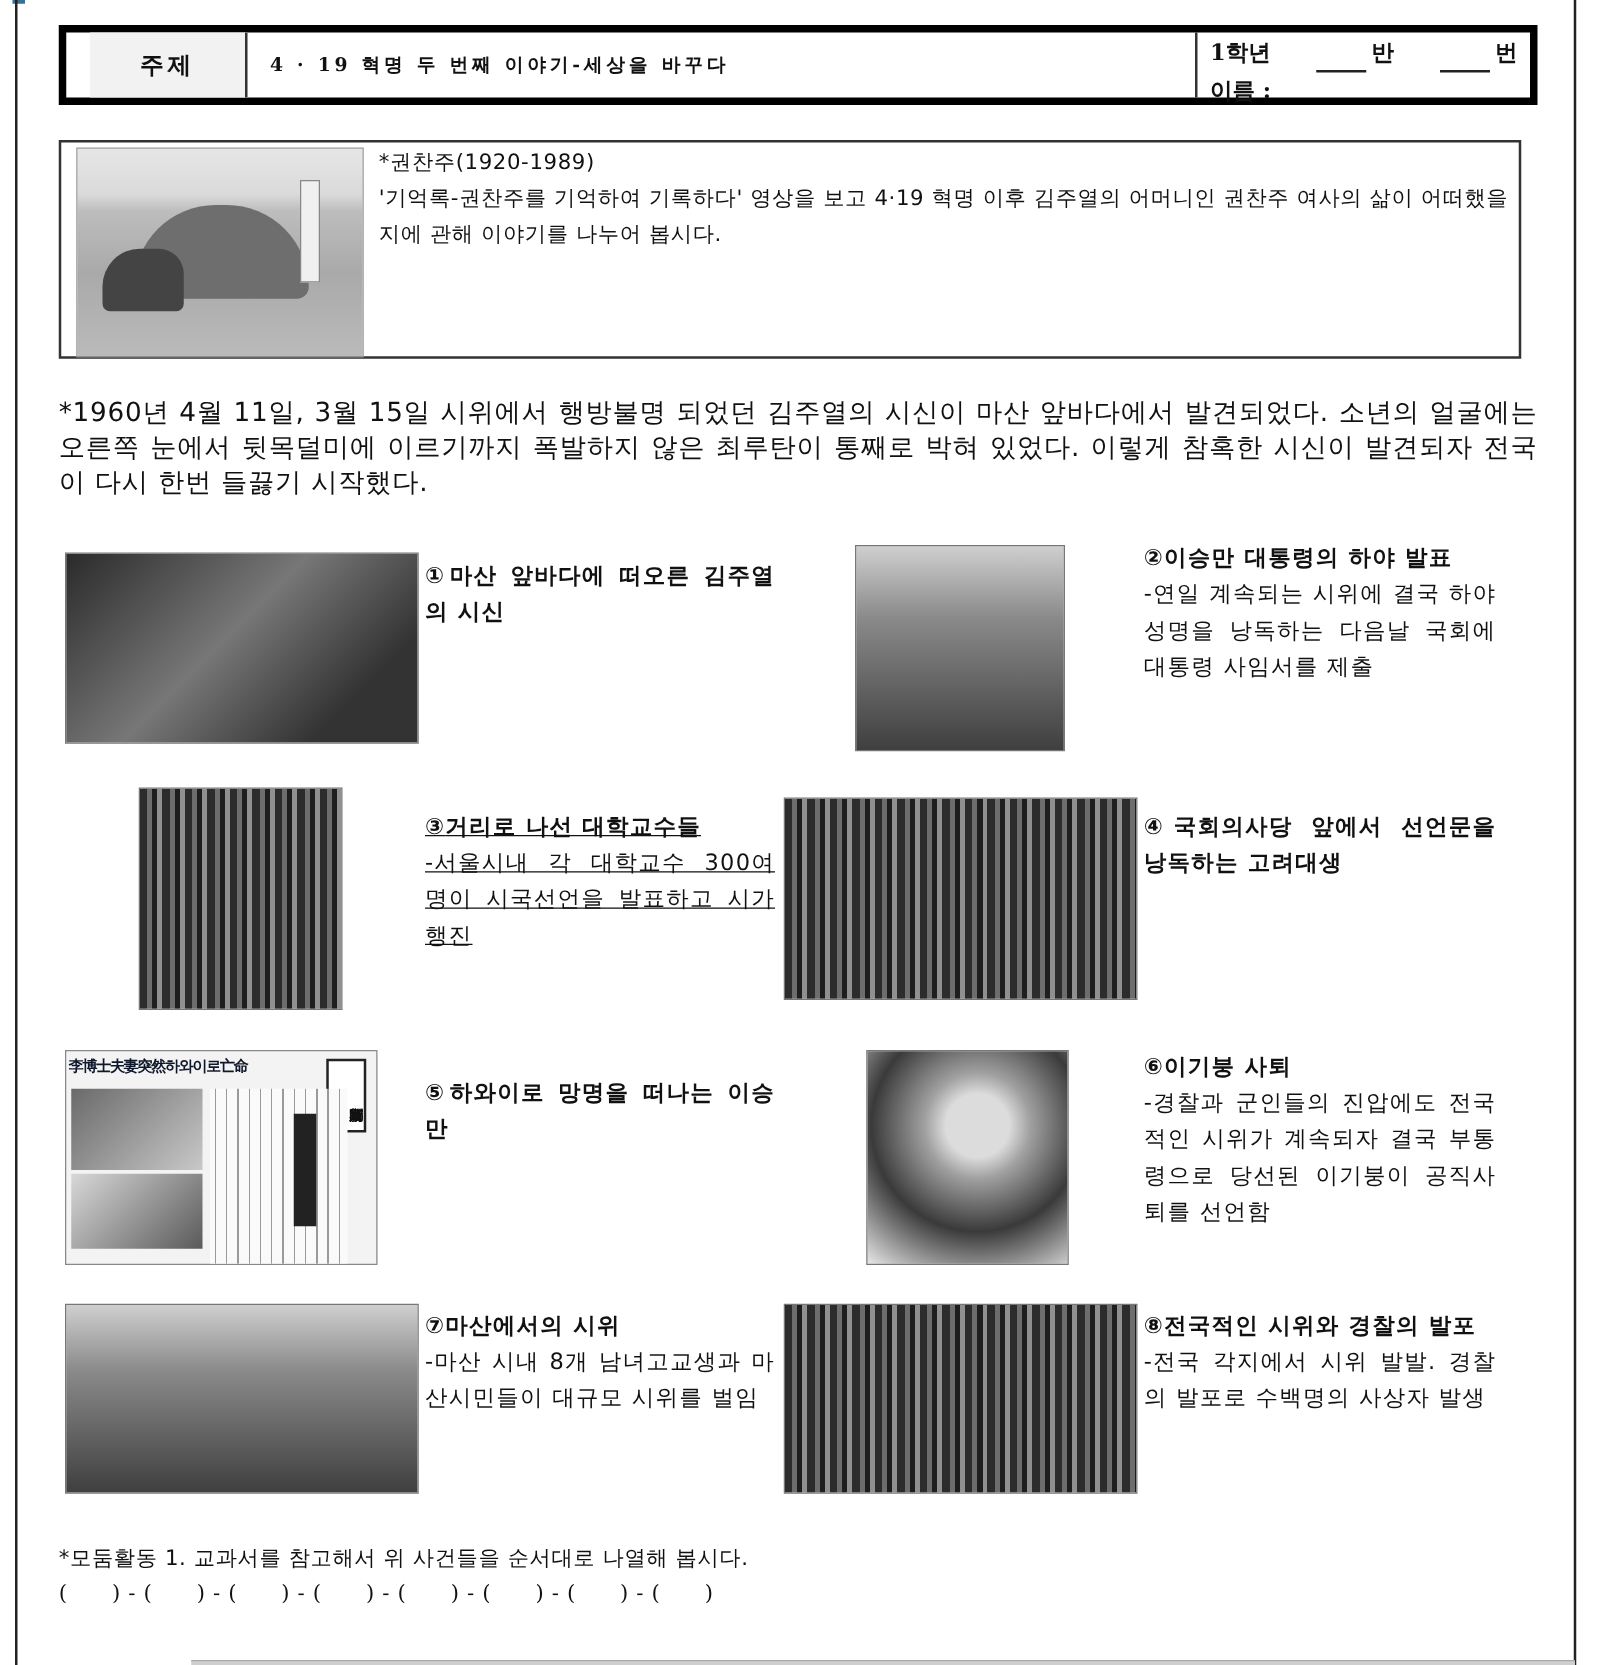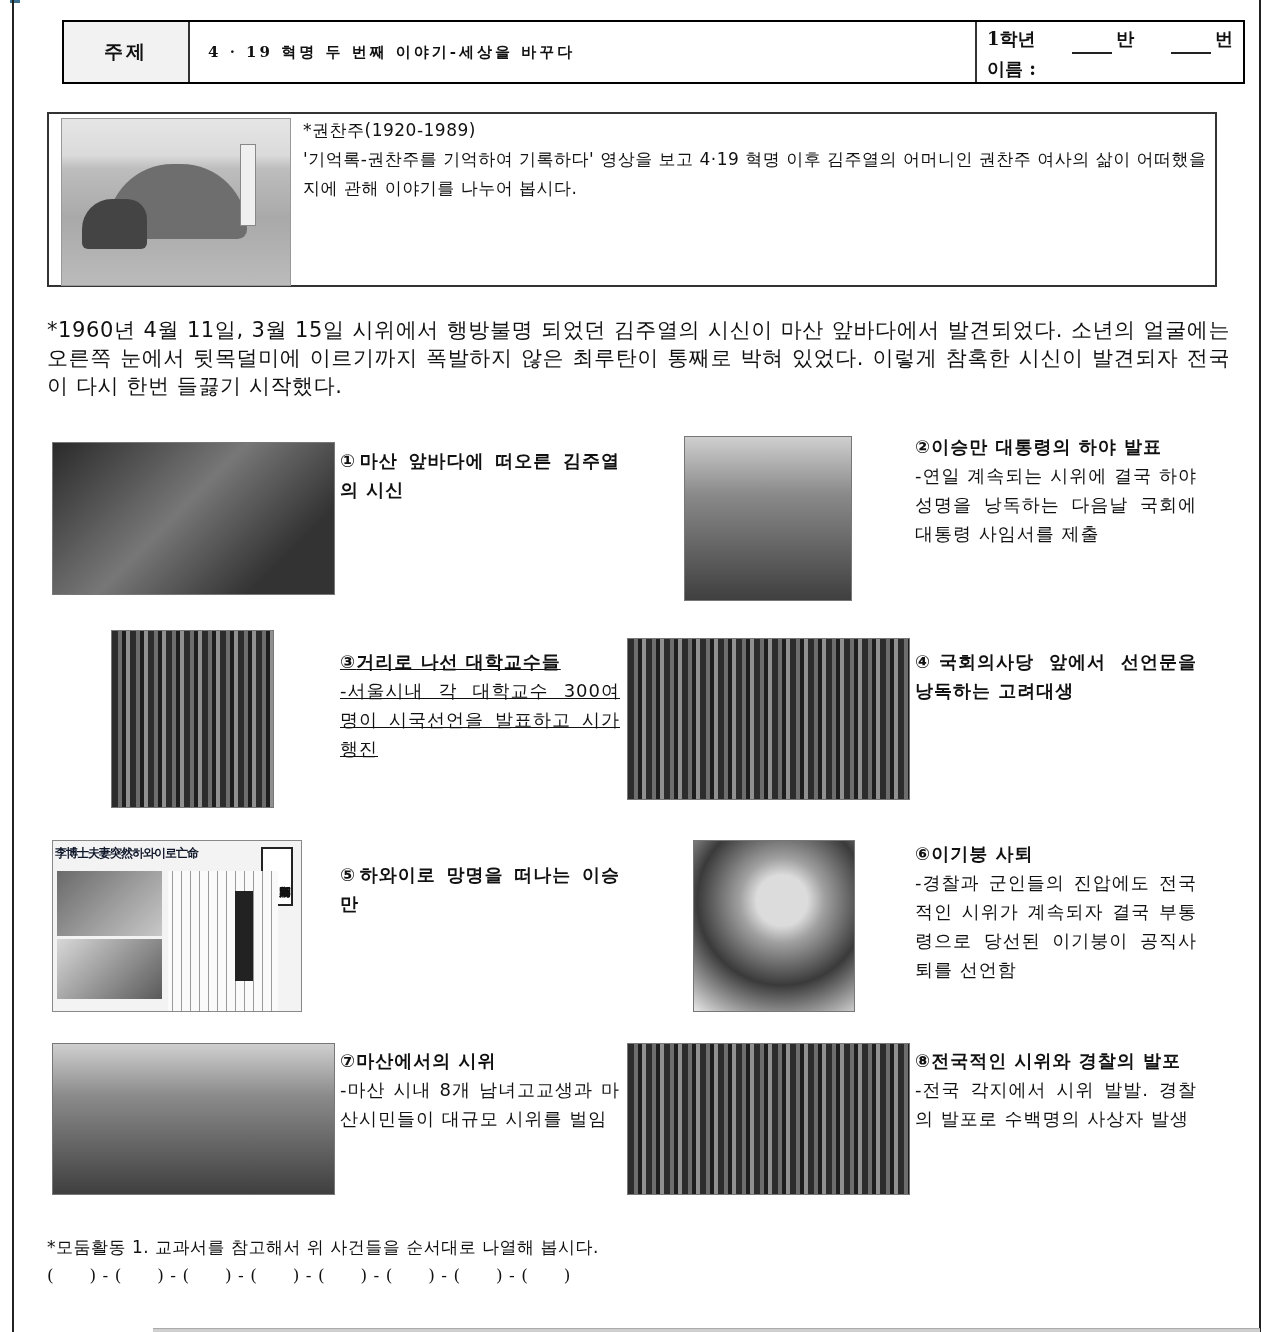--- a/index.html
+++ b/index.html
@@ -6,21 +6,21 @@
   body {
     width: 1280px; height: 1332px; background: #ffffff; position: relative; overflow: hidden;
     font-family: "DejaVu Sans", "Liberation Sans", sans-serif; color: #111;
   }
   .page-border-left { position: absolute; left: 12px; top: 0; width: 2px; height: 1332px; background: #222; }
   .page-border-right { position: absolute; left: 1259px; top: 0; width: 2px; height: 1332px; background: #222; }
   .top-accent { position: absolute; left: 10px; top: 0; width: 10px; height: 3px; background: #3b6f8f; }
   .bottom-bar { position: absolute; left: 153px; top: 1328px; width: 1107px; height: 4px; background: #cfcfcf; border-top: 1px solid #aaa; }
 
   
-  .header { position: absolute; left: 62px; top: 20px; width: 1183px; height: 64px; border: 2px solid #000000; display: flex; box-sizing: border-box; }
+  .header { position: absolute; left: 47px; top: 20px; width: 1183px; height: 64px; border: 6px solid #000000; display: flex; box-sizing: border-box; padding-left: 19px; }
   .h-label { width: 124px; background: #f2f2f2; border-right: 2px solid #333; display: flex; align-items: center; justify-content: center; font-weight: bold; font-size: 19px; letter-spacing: 3px; font-family: "DejaVu Serif", serif; }
   .h-title { flex: 1; display: flex; align-items: center; padding-left: 18px; font-weight: bold; font-size: 15px; letter-spacing: 3px; font-family: "DejaVu Serif", serif; border-right: 2px solid #333; }
   .h-info { width: 246px; padding: 2px 10px; font-weight: bold; font-size: 18px; font-family: "DejaVu Serif", serif; line-height: 30px; }
   .h-info .row1 { display: flex; justify-content: space-between; }
   .blank { display: inline-block; width: 40px; border-bottom: 2px solid #222; height: 18px; vertical-align: bottom; margin: 0 4px; }
 
   
   .intro { position: absolute; left: 47px; top: 112px; width: 1170px; height: 175px; border: 2px solid #333; box-sizing: border-box; }
   .intro-photo { position: absolute; left: 12px; top: 4px; width: 228px; height: 166px; background: linear-gradient(180deg, #e6e6e6 0%, #dadada 22%, #bdbdbd 30%, #a9a9a9 60%, #bbb 100%); border: 1px solid #999; overflow: hidden; }
   .intro-photo .mound { position: absolute; left: 45px; top: 45px; width: 140px; height: 75px; border-radius: 70px 70px 10px 10px; background: #6e6e6e; }

